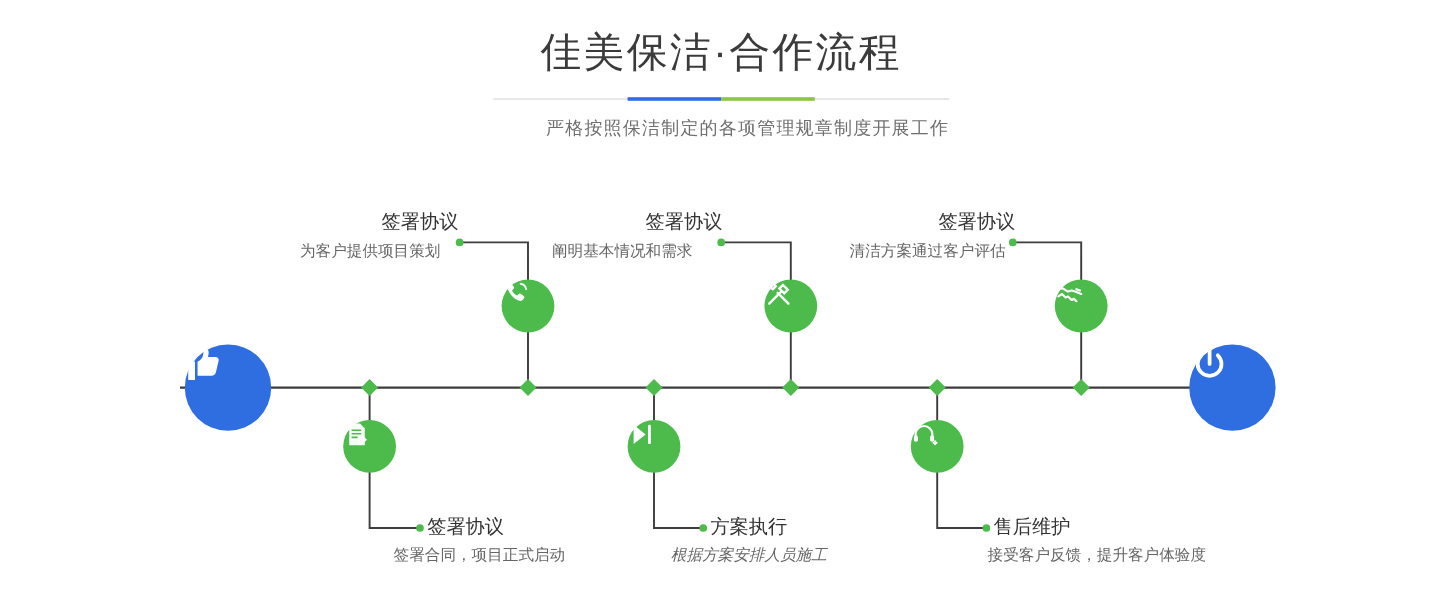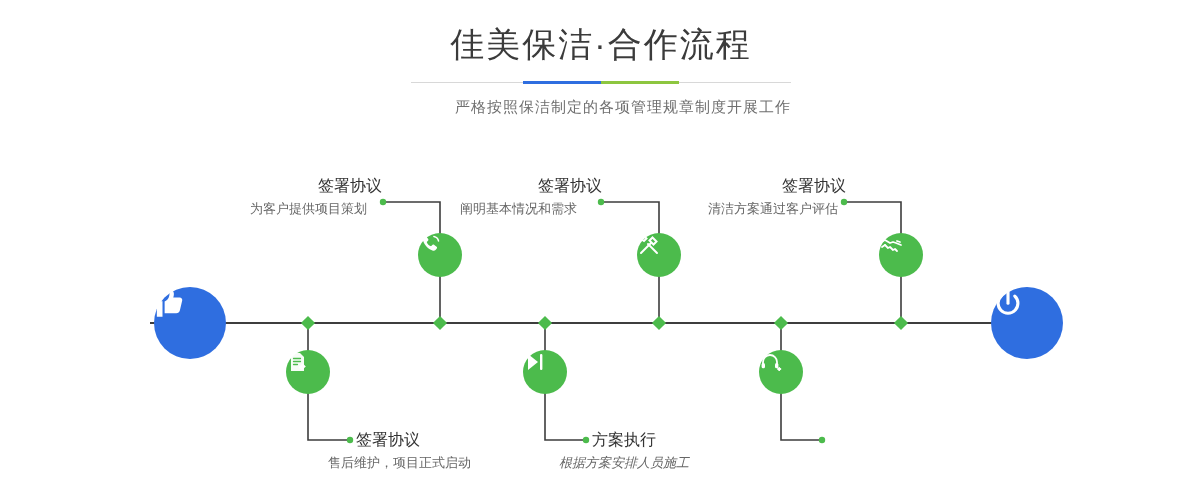--- a/index.html
+++ b/index.html
@@ -248,22 +248,26 @@
     <div class="st-desc">阐明基本情况和需求</div>
   </div>
 
   <div class="step-label above" style="left:708px; top:26px;">
     <div class="st-title" style="padding-left:74px;">签署协议</div>
     <div class="st-desc">清洁方案通过客户评估</div>
   </div>
 
   <div class="step-label below" style="left:356px; top:280px;">
     <div class="st-title">签署协议</div>
-    <div class="st-desc" style="margin-left:-28px;">售后维护，项目正式启动</div>
+    <div class="st-desc" style="margin-left:-28px;">签署合同，项目正式启动</div>
   </div>
 
   <div class="step-label below" style="left:592px; top:280px;">
     <div class="st-title">方案执行</div>
     <div class="st-desc" style="margin-left:-33px;font-style:italic;">根据方案安排人员施工</div>
   </div>
 
+  <div class="step-label below" style="left:828px; top:280px;">
+    <div class="st-title">售后维护</div>
+    <div class="st-desc" style="margin-left:-5px;">接受客户反馈，提升客户体验度</div>
+  </div>
 
 </div>
 
 </body></html>

